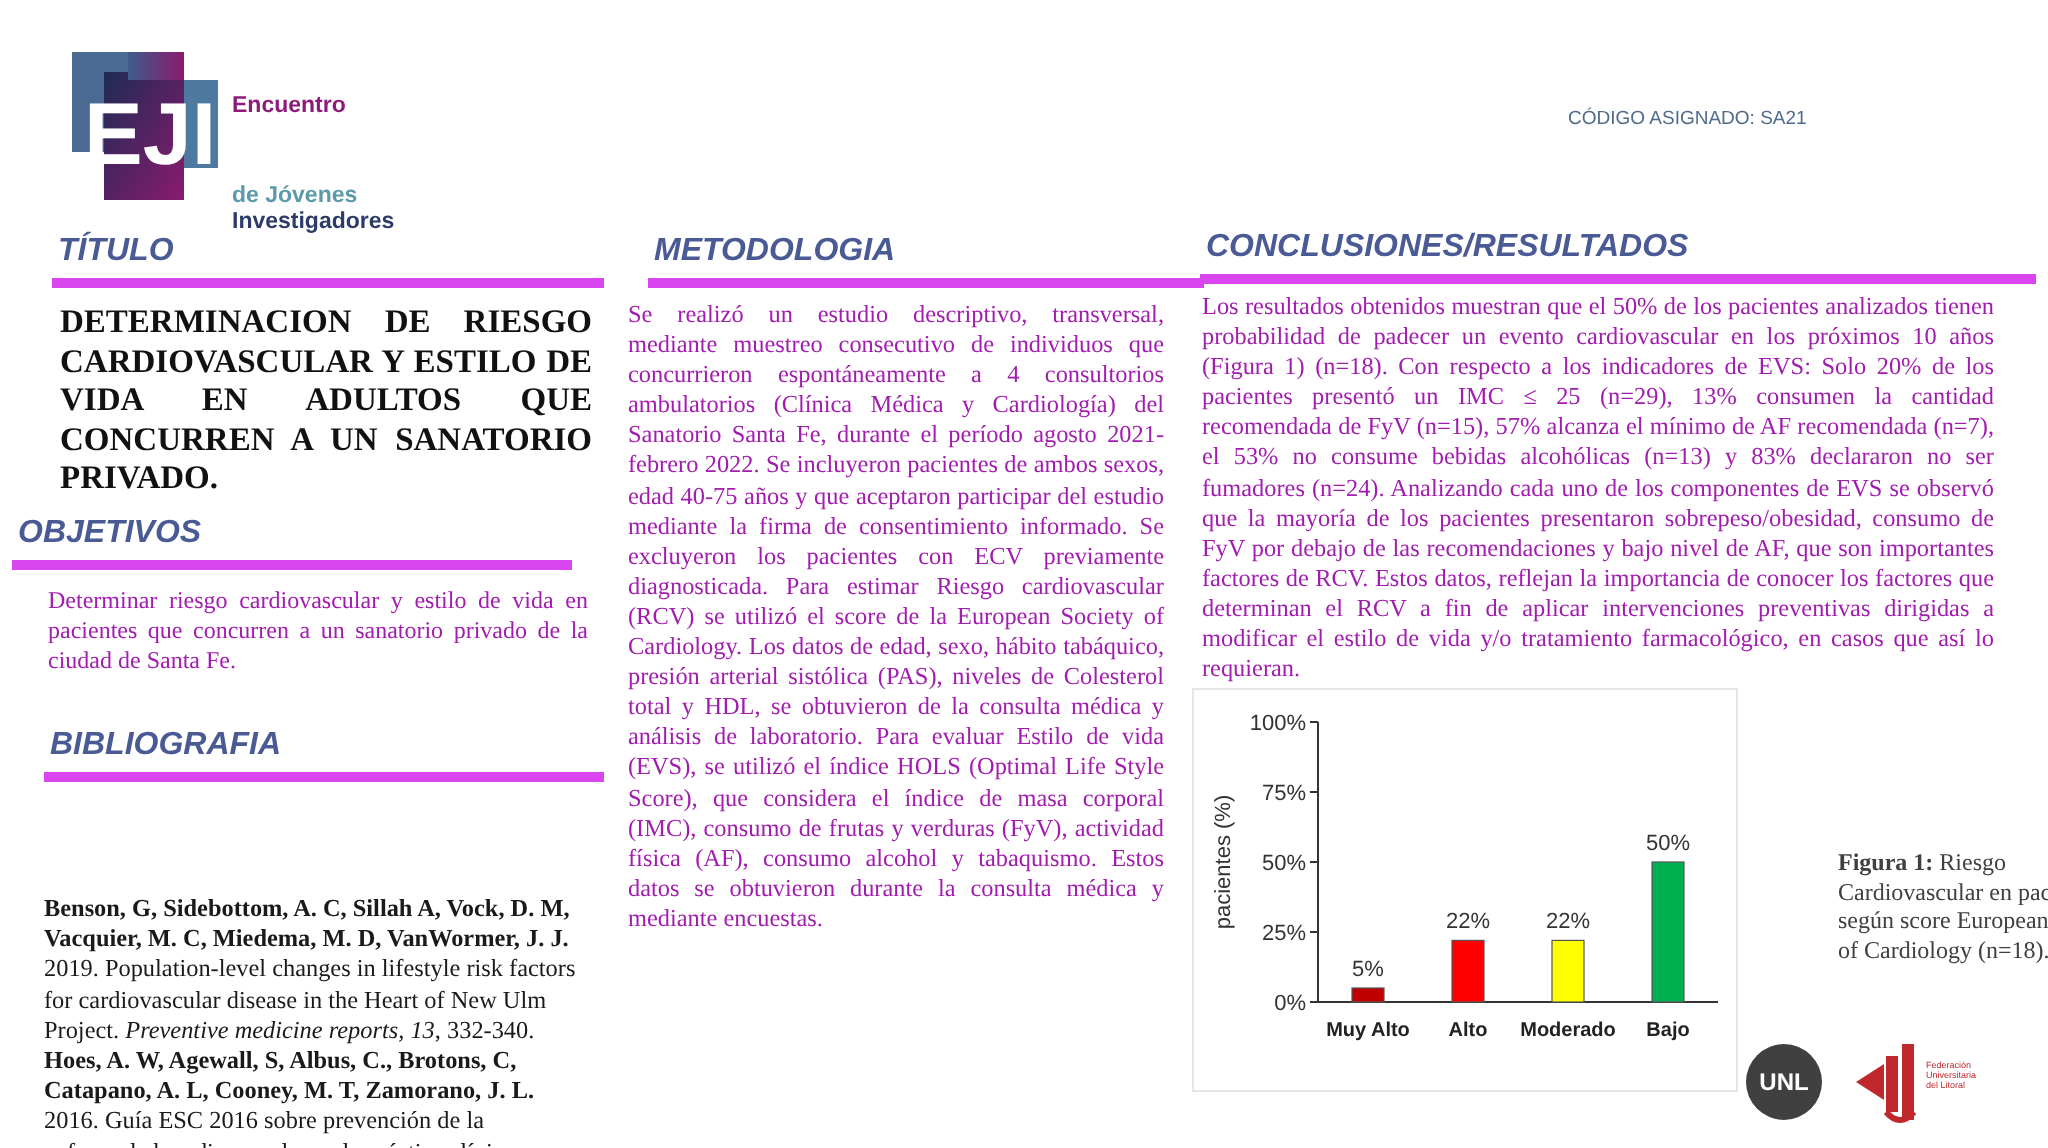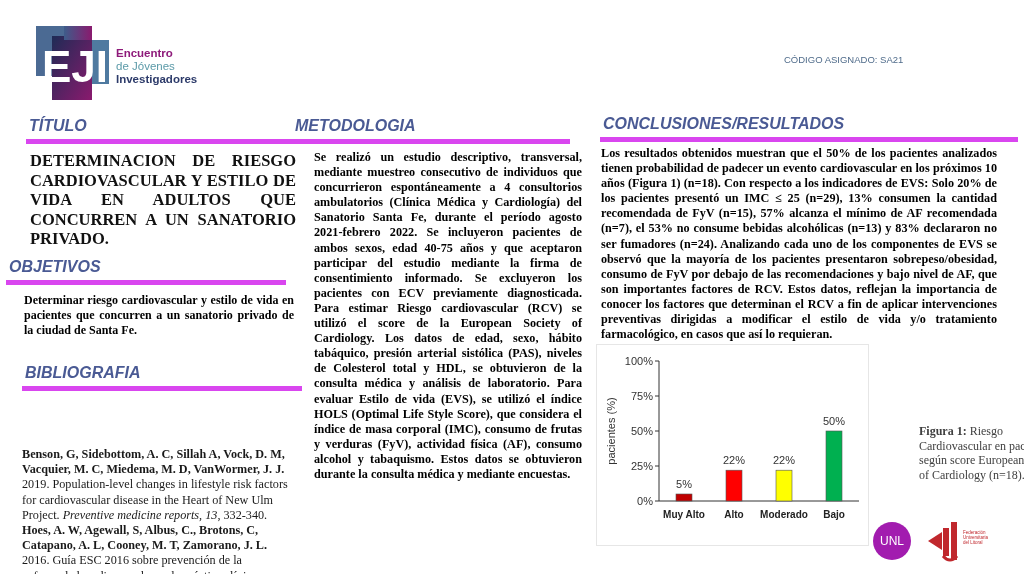--- a/index.html
+++ b/index.html
@@ -4,44 +4,44 @@
 <style>
   * { box-sizing: border-box; margin: 0; padding: 0; }
   html, body { width: 1024px; height: 574px; background: #ffffff; overflow: hidden; }
   body { position: relative; font-family: "Liberation Serif", serif; color: #1a1a1a; }
 
   
   .logo { position: absolute; left: 34px; top: 26px; width: 170px; height: 74px; }
   .logo-mark { position: absolute; left: 0; top: 0; width: 75px; height: 74px; }
   .logo-text { position: absolute; left: 82px; top: 21px; font-family: "Liberation Sans", sans-serif; font-weight: bold; font-size: 11.5px; line-height: 13px; }
   .logo-text .l1 { color: #8e1a7a; }
-  .logo-text .l2 { color: #5b9aa8; font-weight: normal; }
+  .logo-text .l2 { color: #5b9aa8; font-weight: bold; margin-top: 32px; }
   .logo-text .l3 { color: #2d3b6a; }
 
   
   .info { position: absolute; left: 784px; top: 34px; font-family: "Liberation Sans", sans-serif; font-size: 9.5px; color: #4f6b8a; }
   .info .code { margin-bottom: 6px; margin-top: 20px; }
   .info .authors { border-left: 1px solid #c8c8c8; padding-left: 5px; margin-left: -5px; line-height: 13px; }
 
   
   .sec-head { position: absolute; font-family: "Liberation Sans", sans-serif; font-weight: bold; color: #4a5a94; font-size: 16px; border-bottom: 5px solid #d946ef; padding-bottom: 4px; padding-left: 3px; font-style: italic; }
 
-  .body-text { position: absolute; font-size: 12.2px; line-height: 15.1px; text-align: justify; color: #000000; font-weight: bold; }
+  .body-text { position: absolute; font-size: 12.2px; line-height: 15.1px; text-align: justify; color: #a21caf; }
 
   .title-text { position: absolute; left: 30px; top: 151px; width: 266px; font-weight: bold; font-size: 16.5px; line-height: 19.5px; text-align: justify; color: #111; }
 
   .biblio { position: absolute; left: 22px; top: 399px; width: 270px; font-size: 12.2px; line-height: 15.2px; color: #1a1a1a; margin-top: 48px; }
   .biblio .ref b { font-weight: bold; }
 
   
   .chart-box { position: absolute; left: 596px; top: 344px; width: 273px; height: 202px; border: 1px solid #e6e6e6; background: #fff; }
   .chart-box svg { position: absolute; left: 0; top: 0; }
   .caption { position: absolute; left: 872px; top: 424px; width: 150px; font-size: 12px; line-height: 14.5px; color: #404040; margin-left: 47px; }
 
-  .unl-logo { position: absolute; left: 873px; top: 522px; width: 38px; height: 38px; border-radius: 50%; background: #a21caf; color: #fff; font-family: "Liberation Sans", sans-serif; font-weight: normal; font-size: 12px; display: flex; align-items: center; justify-content: center; }
+  .unl-logo { position: absolute; left: 873px; top: 522px; width: 38px; height: 38px; border-radius: 50%; background: #404040; color: #fff; font-family: "Liberation Sans", sans-serif; font-weight: bold; font-size: 12px; display: flex; align-items: center; justify-content: center; }
   .fed-logo { position: absolute; left: 928px; top: 518px; width: 70px; height: 46px; }
   .fed-text { position: absolute; left: 963px; top: 530px; font-family: "Liberation Sans", sans-serif; font-size: 4.5px; line-height: 5px; color: #c0282d; }
 </style>
 </head>
 <body>
 
 <div class="logo">
   <svg class="logo-mark" viewBox="0 0 75 74" width="75" height="74">
     <defs>
       <linearGradient id="g1" x1="0" y1="0" x2="1" y2="0">
@@ -75,21 +75,21 @@
 
 <div class="sec-head" style="left:6px; top:258px; width:280px;">OBJETIVOS</div>
 <div class="body-text" style="left:24px; top:293px; width:270px; font-size:12px; line-height:15px;">Determinar riesgo cardiovascular y estilo de vida en pacientes que concurren a un sanatorio privado de la ciudad de Santa Fe.</div>
 
 <div class="sec-head" style="left:22px; top:364px; width:280px;">BIBLIOGRAFIA</div>
 <div class="biblio">
   <div class="ref"><b>Benson, G, Sidebottom, A. C, Sillah A, Vock, D. M, Vacquier, M. C, Miedema, M. D, VanWormer, J. J.</b><span> 2019. Population-level changes in lifestyle risk factors for cardiovascular disease in the Heart of New Ulm Project. </span><i>Preventive medicine reports, 13</i><span>, 332-340.</span></div>
   <div class="ref"><b>Hoes, A. W, Agewall, S, Albus, C., Brotons, C, Catapano, A. L, Cooney, M. T, Zamorano, J. L.</b><span> 2016. Guía ESC 2016 sobre prevención de la enfermedad cardiovascular en la práctica clínica. Revista Española de Cardiología, 69(10), 939-e1.</span></div>
 </div>
 
-<div class="sec-head" style="left:292px; top:117px; width:278px;">METODOLOGIA</div>
+<div class="sec-head" style="left:324px; top:117px; width:278px;">METODOLOGIA</div>
 <div class="body-text" style="left:314px; top:150px; width:268px;">Se realizó un estudio descriptivo, transversal, mediante muestreo consecutivo de individuos que concurrieron espontáneamente a 4 consultorios ambulatorios (Clínica Médica y Cardiología) del Sanatorio Santa Fe, durante el período agosto 2021-febrero 2022. Se incluyeron pacientes de ambos sexos, edad 40-75 años y que aceptaron participar del estudio mediante la firma de consentimiento informado. Se excluyeron los pacientes con ECV previamente diagnosticada. Para estimar Riesgo cardiovascular (RCV) se utilizó el score de la European Society of Cardiology. Los datos de edad, sexo, hábito tabáquico, presión arterial sistólica (PAS), niveles de Colesterol total y HDL, se obtuvieron de la consulta médica y análisis de laboratorio. Para evaluar Estilo de vida (EVS), se utilizó el índice HOLS (Optimal Life Style Score), que considera el índice de masa corporal (IMC), consumo de frutas y verduras (FyV), actividad física (AF), consumo alcohol y tabaquismo. Estos datos se obtuvieron durante la consulta médica y mediante encuestas.</div>
 
 <div class="sec-head" style="left:600px; top:115px; width:418px;">CONCLUSIONES/RESULTADOS</div>
 <div class="body-text" style="left:601px; top:146px; width:396px;">Los resultados obtenidos muestran que el 50% de los pacientes analizados tienen probabilidad de padecer un evento cardiovascular en los próximos 10 años (Figura 1) (n=18). Con respecto a los indicadores de EVS: Solo 20% de los pacientes presentó un IMC ≤ 25 (n=29), 13% consumen la cantidad recomendada de FyV (n=15), 57%  alcanza el mínimo de AF recomendada (n=7), el 53% no consume bebidas alcohólicas (n=13) y 83% declararon no ser fumadores (n=24). Analizando cada uno de los componentes de EVS se observó que la mayoría de los pacientes presentaron sobrepeso/obesidad, consumo de FyV por debajo de las recomendaciones y bajo nivel de AF, que son importantes factores de RCV. Estos datos, reflejan la importancia de conocer los factores que determinan el RCV a fin de aplicar intervenciones preventivas dirigidas a modificar el estilo de vida y/o tratamiento farmacológico, en casos que así lo requieran.</div>
 
 <div class="chart-box">
   <svg id="chart-svg" width="273" height="202">
       <line x1="62" y1="16" x2="62" y2="156" stroke="#333" stroke-width="1"></line>
       <line x1="62" y1="156" x2="262" y2="156" stroke="#333" stroke-width="1"></line>
       <line x1="58" y1="156" x2="62" y2="156" stroke="#333" stroke-width="1"></line>

